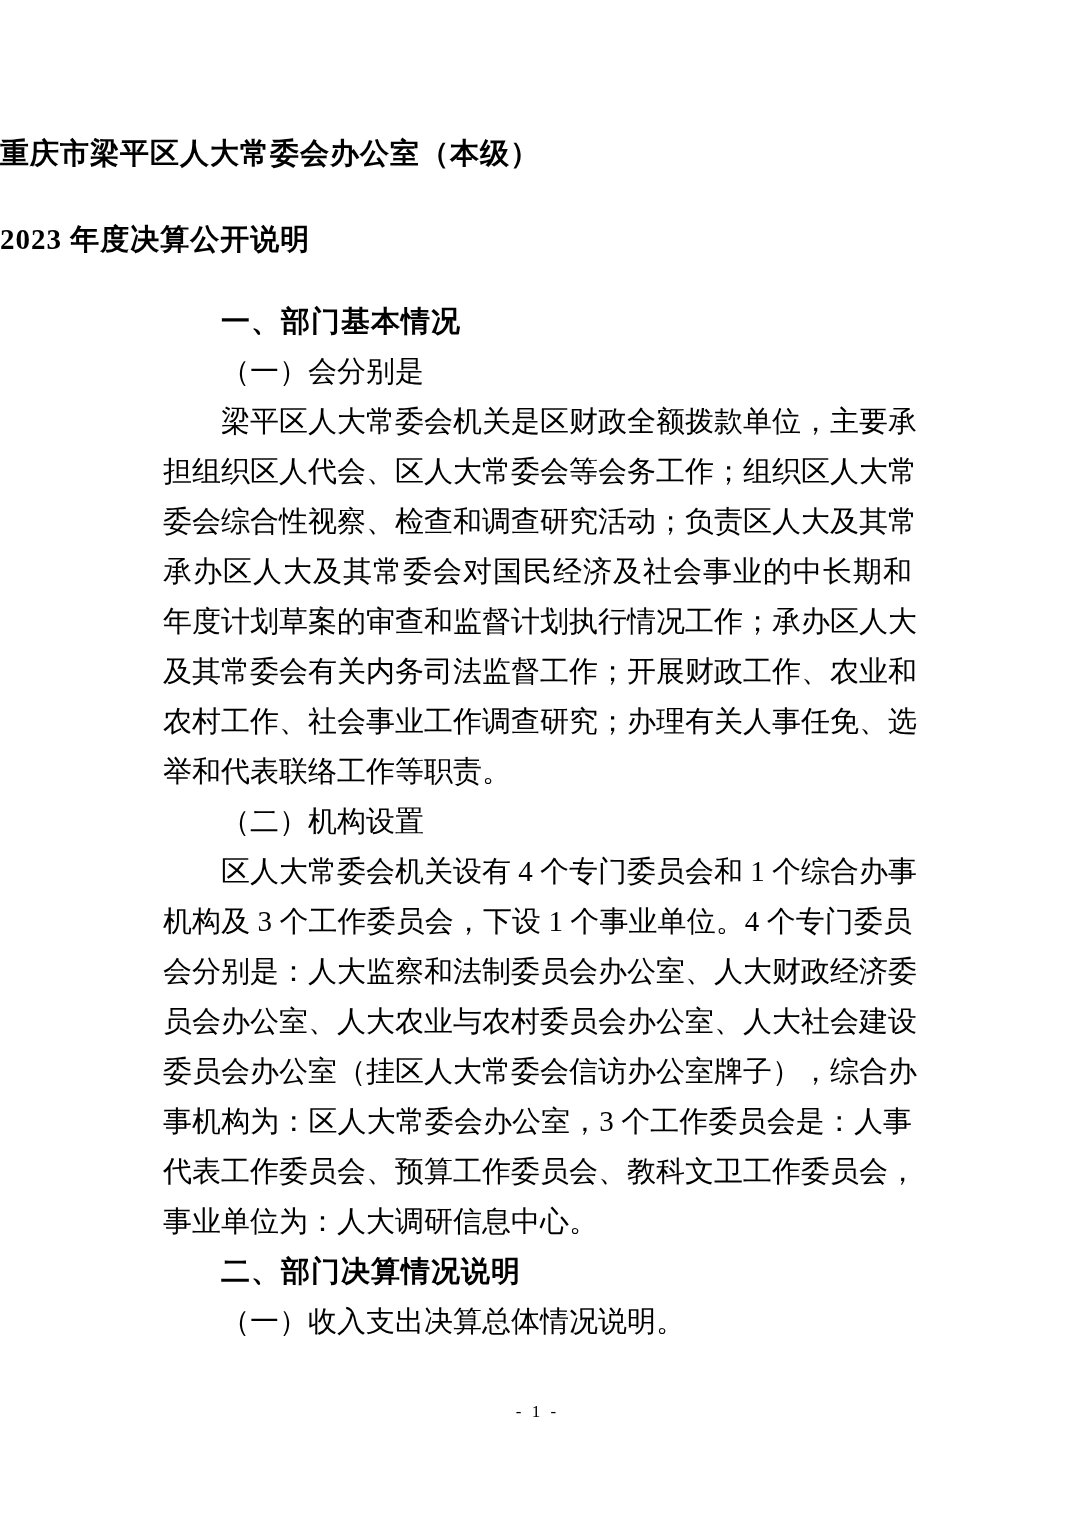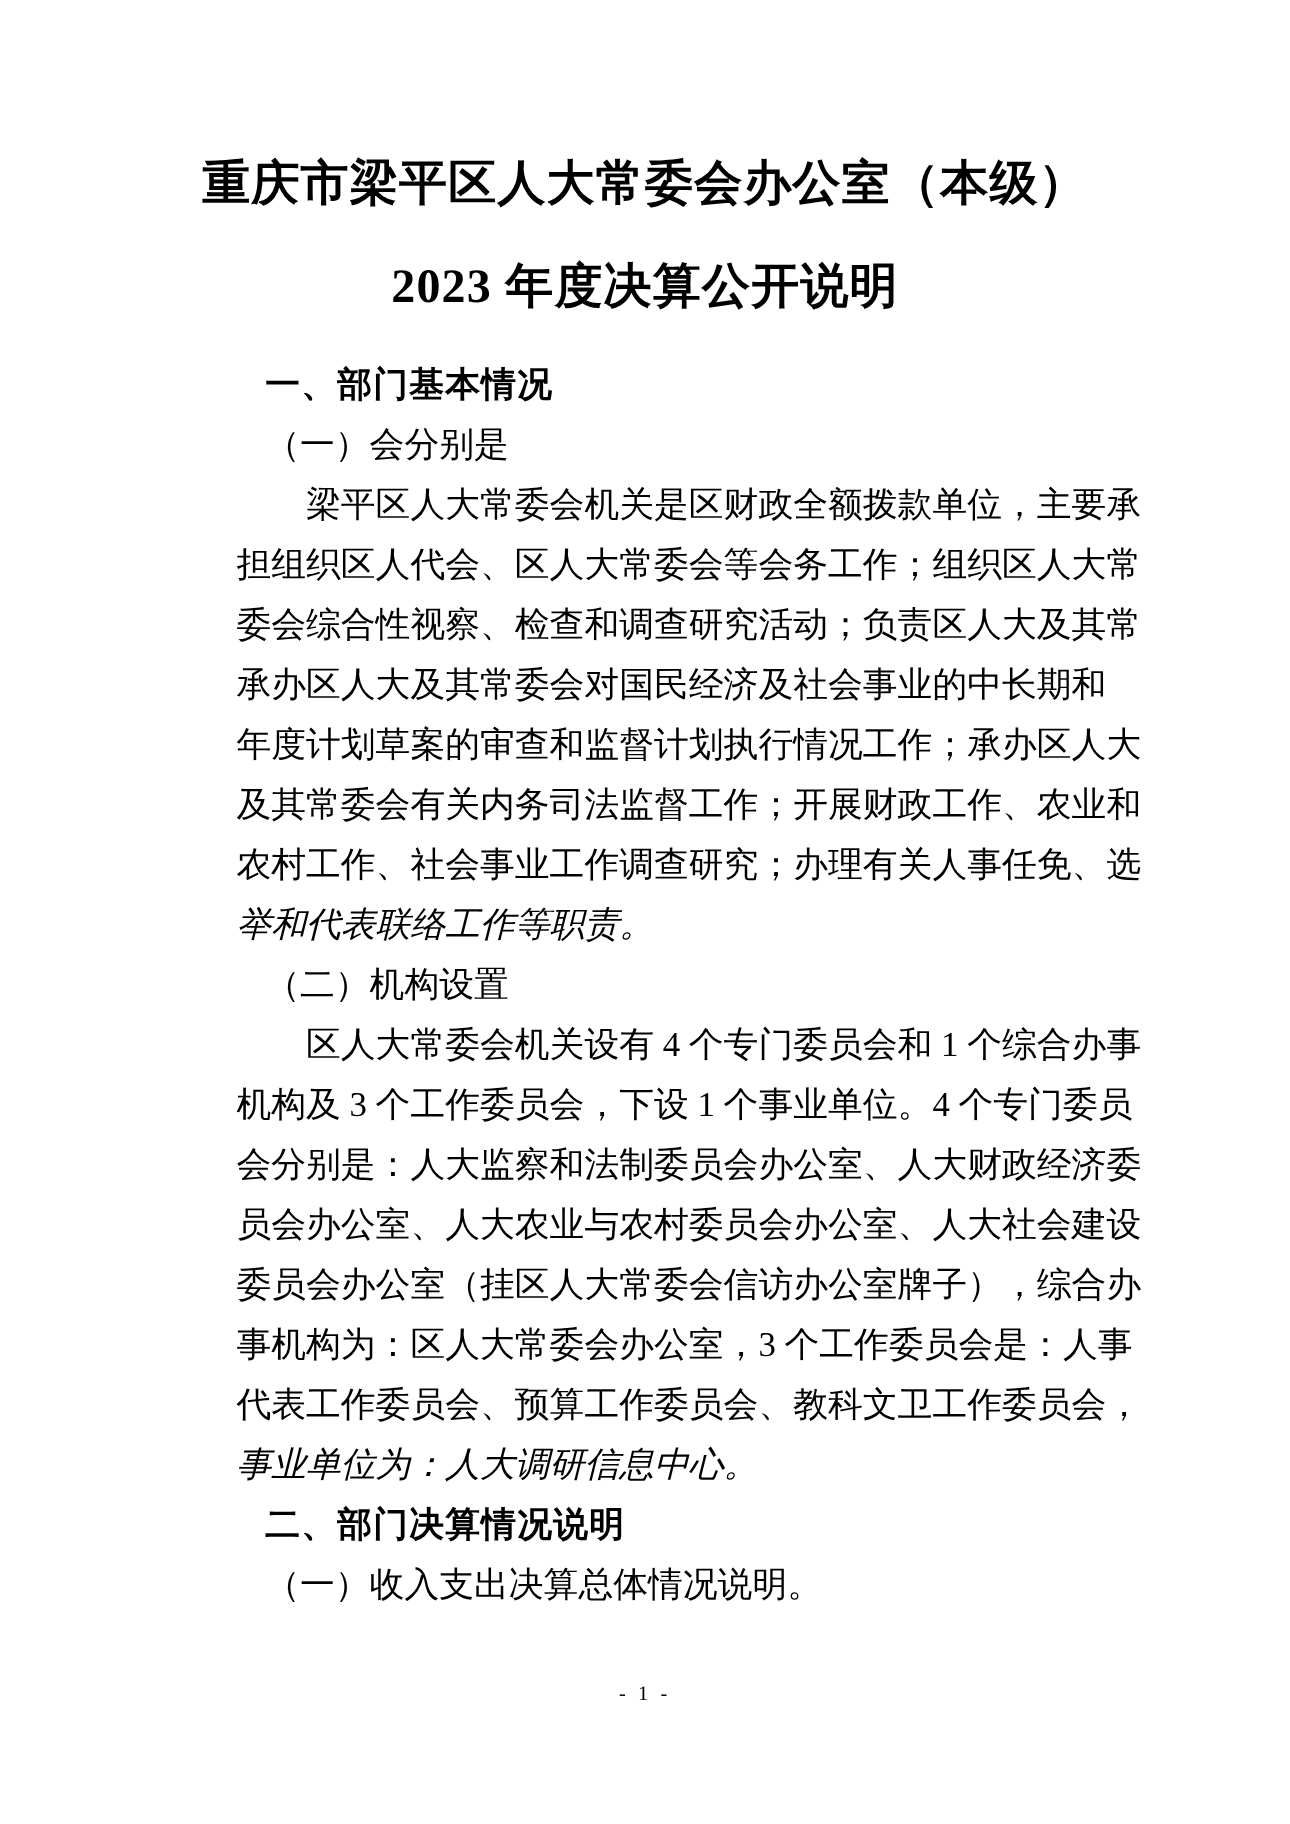--- a/index.html
+++ b/index.html
@@ -14,23 +14,23 @@
     color: #000000;
   }
   .page {
     position: relative;
     width: 1075px;
     height: 1520px;
     background: #ffffff;
     overflow: hidden;
   }
   .doc-title {
-    text-align: center;
+    text-align: left;
     font-weight: bold;
-    font-size: 40px;
+    font-size: 29px;
     line-height: 50px;
     font-family: "Liberation Serif", serif;
     letter-spacing: 1px;
   }
   .doc-title.t1 {
     padding-top: 128px;
   }
   .doc-title.t2 {
     margin-top: 36px;
   }
@@ -46,29 +46,27 @@
     letter-spacing: 1px;
   }
   .h2 {
     padding-left: 58px;
     font-family: "Liberation Serif", serif;
   }
   .pline {
     text-align: justify;
     text-align-last: justify;
     white-space: nowrap;
-    margin-left: 34px;
   }
   .pline.first {
     padding-left: 58px;
   }
   .pline.last {
     text-align-last: left;
     white-space: normal;
-    font-style: italic;
   }
   .footer {
     position: absolute;
     left: 0;
     right: 0;
     top: 1402px;
     text-align: center;
     font-size: 17px;
     letter-spacing: 3px;
     font-family: "Liberation Serif", serif;

